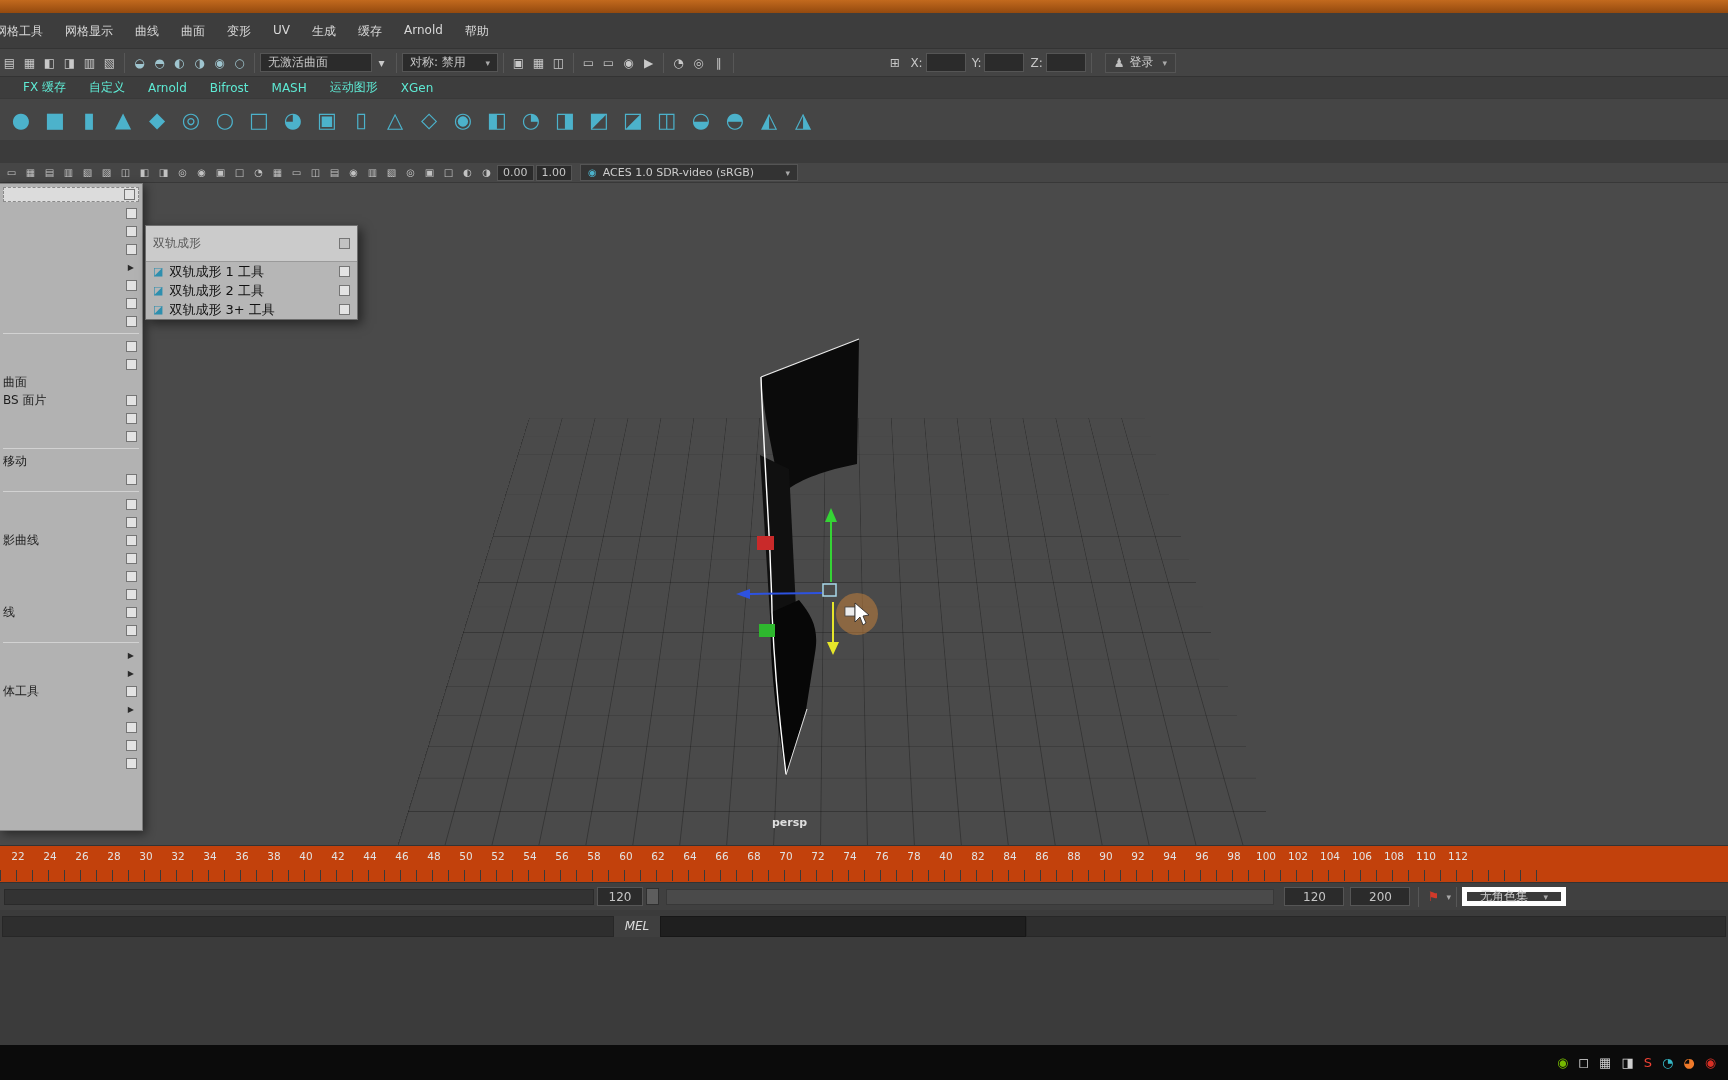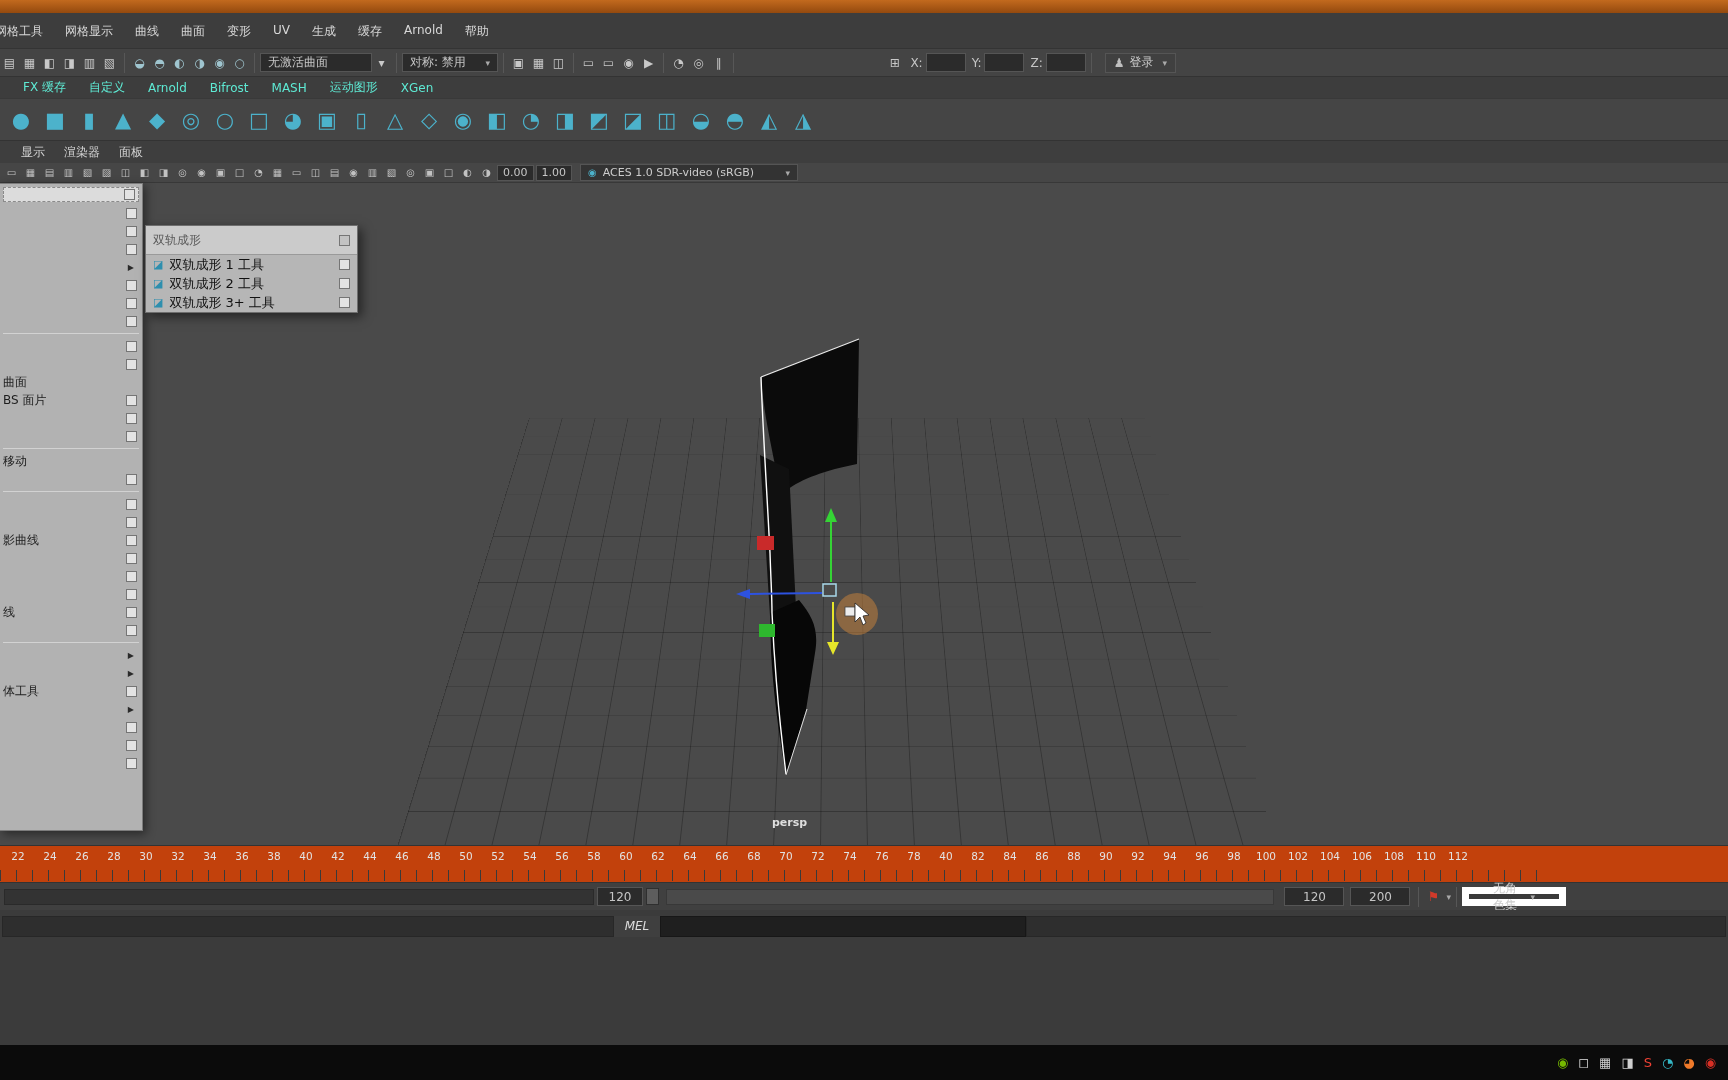--- a/index.html
+++ b/index.html
@@ -78,21 +78,21 @@
     display:flex; align-items:center; justify-content:flex-end; padding-right:3px; }
   .mrow { }
   .mline { height:18px; display:flex; align-items:center; padding:0 5px 0 3px; color:#1d1d1d; }
   .mlabel { flex:1; white-space:nowrap; overflow:hidden; font-size:12px; }
   .marrow { color:#2a2a2a; font-size:8px; margin-right:3px; }
   .mbox { width:11px; height:11px; background:#e3e3e3; border:1px solid #757575; flex:none; }
   .sepline { height:1px; background:#8d8d8d; border-bottom:1px solid #d2d2d2; margin:3px 3px; }
   
   .submenu { position:absolute; top:225px; left:145px; width:213px; background:#b6b6b6;
     border:1px solid #6e6e6e; box-shadow:4px 4px 10px rgba(0,0,0,.5); }
-  .smtitle { height:29px; background:#cbcbcb; display:flex; align-items:center;
+  .smtitle { height:36px; background:#cbcbcb; display:flex; align-items:center;
     padding:0 7px; color:#5a5a5a; border-bottom:1px solid #9a9a9a; }
   .smtitle .mbox { margin-left:auto; background:#c2c2c2; }
   .smrow { height:19px; display:flex; align-items:center; gap:6px; padding:0 7px; color:#111; }
   .smicon { color:#2e8fae; font-size:11px; flex:none; }
   .smlabel { flex:1; white-space:nowrap; font-size:13px; }
   
   .timeruler { position:absolute; top:845px; left:0; right:0; height:37px; background:#c2410c;
     border-top:1px solid #333; }
   .ticks { display:flex; padding-left:2px; }
   .tick { width:32px; text-align:center; font-size:10.5px; color:#e2e2e2; padding-top:4px; flex:none; }
@@ -100,22 +100,22 @@
     background:repeating-linear-gradient(90deg,#3a3a3a 0 1px,transparent 1px 16px); }
   
   .rangerow { position:absolute; top:882px; left:0; right:0; height:28px; background:#404040;
     display:flex; align-items:center; border-top:1px solid #333; }
   .rr-left { width:590px; height:16px; background:#333; border:1px solid #2a2a2a; margin-left:4px; flex:none; }
   .rr-handle { width:13px; height:17px; background:#5d5d5d; border:1px solid #2f2f2f; flex:none; }
   .rr-mid { flex:1; height:16px; background:#4a4a4a; border:1px solid #383838; margin:0 7px; }
   .field.num { width:46px; justify-content:center; margin:0 3px; flex:none; }
   .field.num2 { width:60px; justify-content:center; margin:0 3px; flex:none; }
   .flagicon { color:#d23a2a; font-size:13px; width:18px; text-align:center; flex:none; }
-  .charset { display:flex; align-items:center; gap:6px; background:#3a3a3a; border:7px solid #ffffff;
-    height:19px; padding:0 24px; width:104px; flex:none; }
+  .charset { display:flex; align-items:center; gap:6px; background:#3a3a3a; border:5px solid #ffffff;
+    height:19px; padding:0 13px; width:104px; flex:none; }
   .charset .arrow { margin-left:auto; }
   .rr-end { width:162px; flex:none; }
   
   .cmdrow { position:absolute; top:910px; left:0; right:0; height:32px; background:#3b3b3b;
     display:flex; align-items:center;font-style:italic; }
   .cmd-left { width:612px; height:21px; background:#2e2e2e; border:1px solid #272727; margin-left:2px; flex:none; }
   .mel { width:46px; height:21px; display:flex; align-items:center; justify-content:center;
     color:#dddddd; background:#3f3f3f; flex:none; }
   .cmd-input { width:366px; height:21px; background:#1f1f1f; border:1px solid #171717; flex:none; }
   .cmd-output { flex:1; height:21px; background:#2e2e2e; border:1px solid #272727; margin-right:2px; }
@@ -252,28 +252,20 @@
         <span class="shelficon">◩</span>
         <span class="shelficon">◪</span>
         <span class="shelficon">◫</span>
         <span class="shelficon">◒</span>
         <span class="shelficon">◓</span>
         <span class="shelficon">◭</span>
         <span class="shelficon">◮</span>
       </div>
   </div>
 
-  <div class="panelmenus">
-    <div class="icluster">
-
-    <span class="pmitem">显示</span>
-        <span class="pmitem">渲染器</span>
-        <span class="pmitem">面板</span>
-      </div>
-  </div>
 
   <div class="vptoolbar">
     <div class="vpicons">
 
     <span class="vpicon">▭</span>
         <span class="vpicon">▦</span>
         <span class="vpicon">▤</span>
         <span class="vpicon">▥</span>
         <span class="vpicon">▧</span>
         <span class="vpicon">▨</span>

